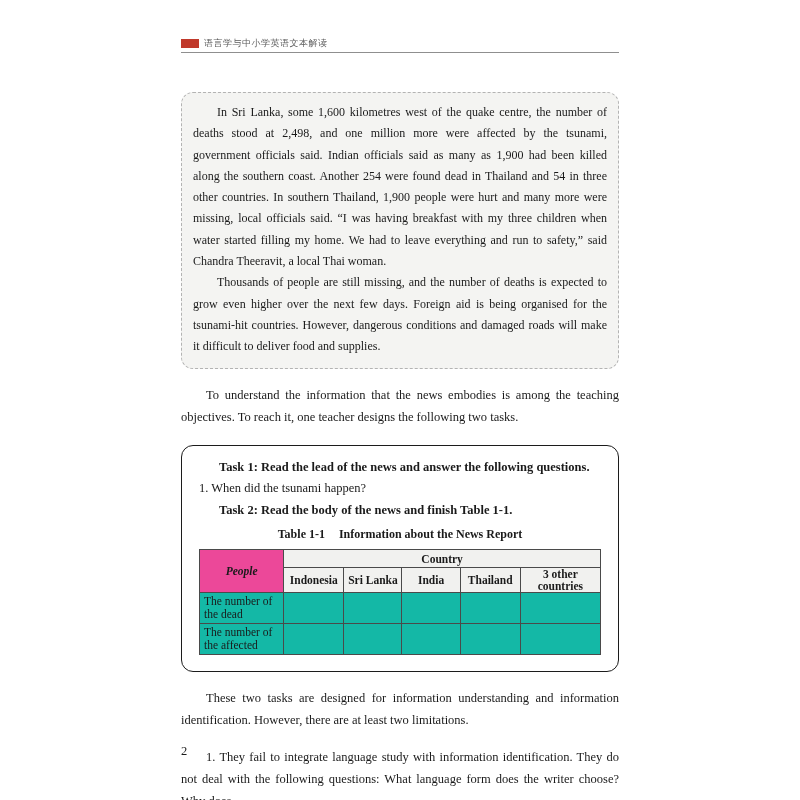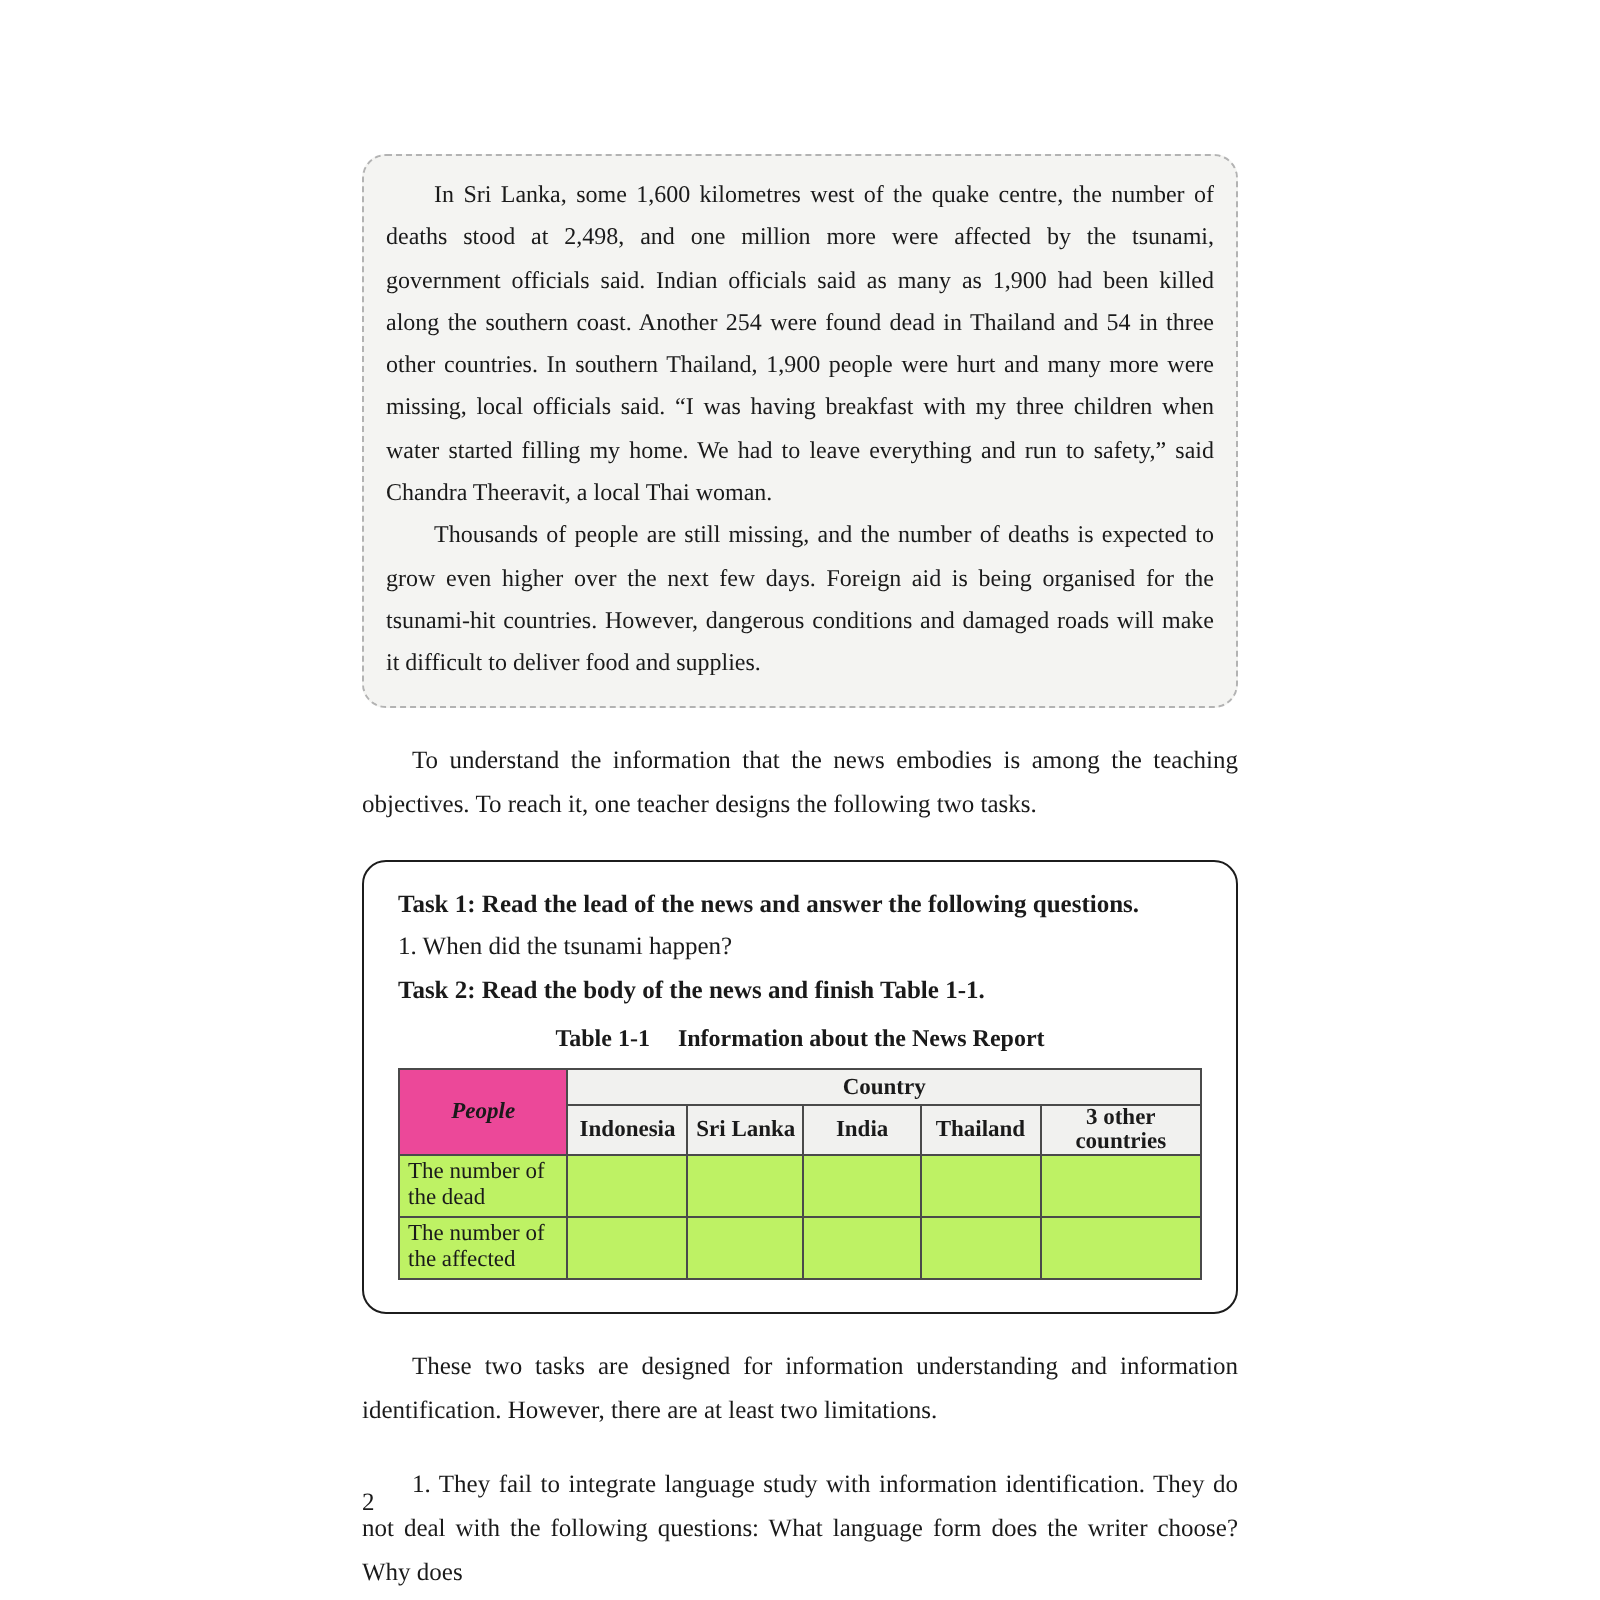--- a/index.html
+++ b/index.html
@@ -25,45 +25,49 @@
   .news-p { font-size:12px; line-height:21.3px; text-align:justify; text-indent:2em; }
   .news-p.no-indent { text-indent:0; }
 
   
   .body-p { font-size:12.5px; line-height:22px; text-align:justify;
     text-indent:2em; margin-top:15px; }
 
   
   .task-box { margin-top:17px; border:1.5px solid #1c1c1c; border-radius:12px;
     padding:11px 17px 16px; background:#fff; }
-  .task-heading { font-size:12.5px; font-weight:bold; line-height:21.5px; }
+  .task-heading { font-size:12.5px; font-weight:bold; line-height:21.5px;margin-left:20px; }
   .task-q { font-size:12.5px; line-height:21.5px; }
   .table-caption { text-align:center; font-weight:bold; font-size:12px;
     margin:6px 0 7px; }
   .caption-gap { display:inline-block; width:14px; }
 
   table.report { width:100%; border-collapse:collapse; table-layout:fixed; }
   .report th, .report td { border:1px solid #4a4a4a; font-size:11.5px;
     vertical-align:middle; }
   .report thead th { background:#f1f1ef; font-weight:bold; text-align:center;margin-top:26px; }
   .report .country-row th { height:18px; }
   .report .countries-row th { height:21px; }
   .report th.people { background:#ec4899;font-style:italic; }
-  .report tbody td { height:29px; background:#bef264; }
+  .report tbody td { height:29px; background:#14b8a6; }
   .report td.rowlabel { padding:2px 4px; line-height:13px; text-align:left; }
 
   .page-number { position:absolute; left:181px; top:744px; font-size:12.5px;
     color:#1a1a1a; }
 </style>
 </head>
 <body>
 
 <div class="page">
   <div class="content">
 
+    <header class="page-header">
+      <span class="logo-mark"></span>
+      <span class="header-title">语言学与中小学英语文本解读</span>
+    </header>
 
     <section class="news-box">
       <p class="news-p">In Sri Lanka, some 1,600 kilometres west of the quake centre, the number of deaths stood at 2,498, and one million more were affected by the tsunami, government officials said. Indian officials said as many as 1,900 had been killed along the southern coast. Another 254 were found dead in Thailand and 54 in three other countries. In southern Thailand, 1,900 people were hurt and many more were missing, local officials said. “I was having breakfast with my three children when water started filling my home. We had to leave everything and run to safety,” said Chandra Theeravit, a local Thai woman.</p>
       <p class="news-p">Thousands of people are still missing, and the number of deaths is expected to grow even higher over the next few days. Foreign aid is being organised for the tsunami-hit countries. However, dangerous conditions and damaged roads will make it difficult to deliver food and supplies.</p>
     </section>
 
     <p class="body-p">To understand the information that the news embodies is among the teaching objectives. To reach it, one teacher designs the following two tasks.</p>
 
     <section class="task-box">
       <p class="task-heading">Task 1: Read the lead of the news and answer the following questions.</p>

